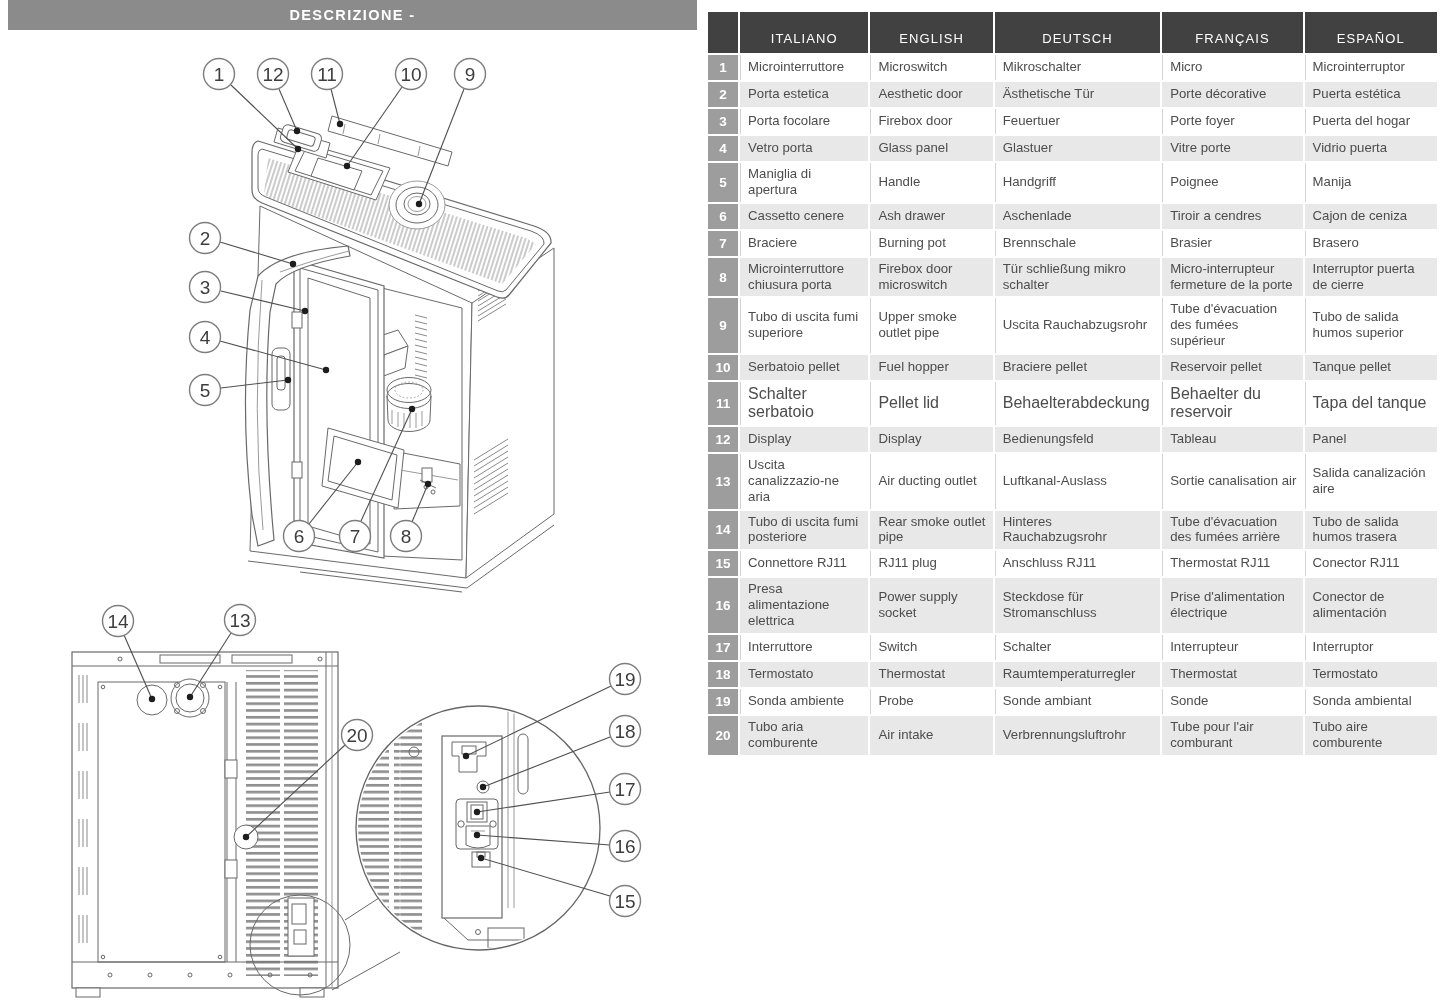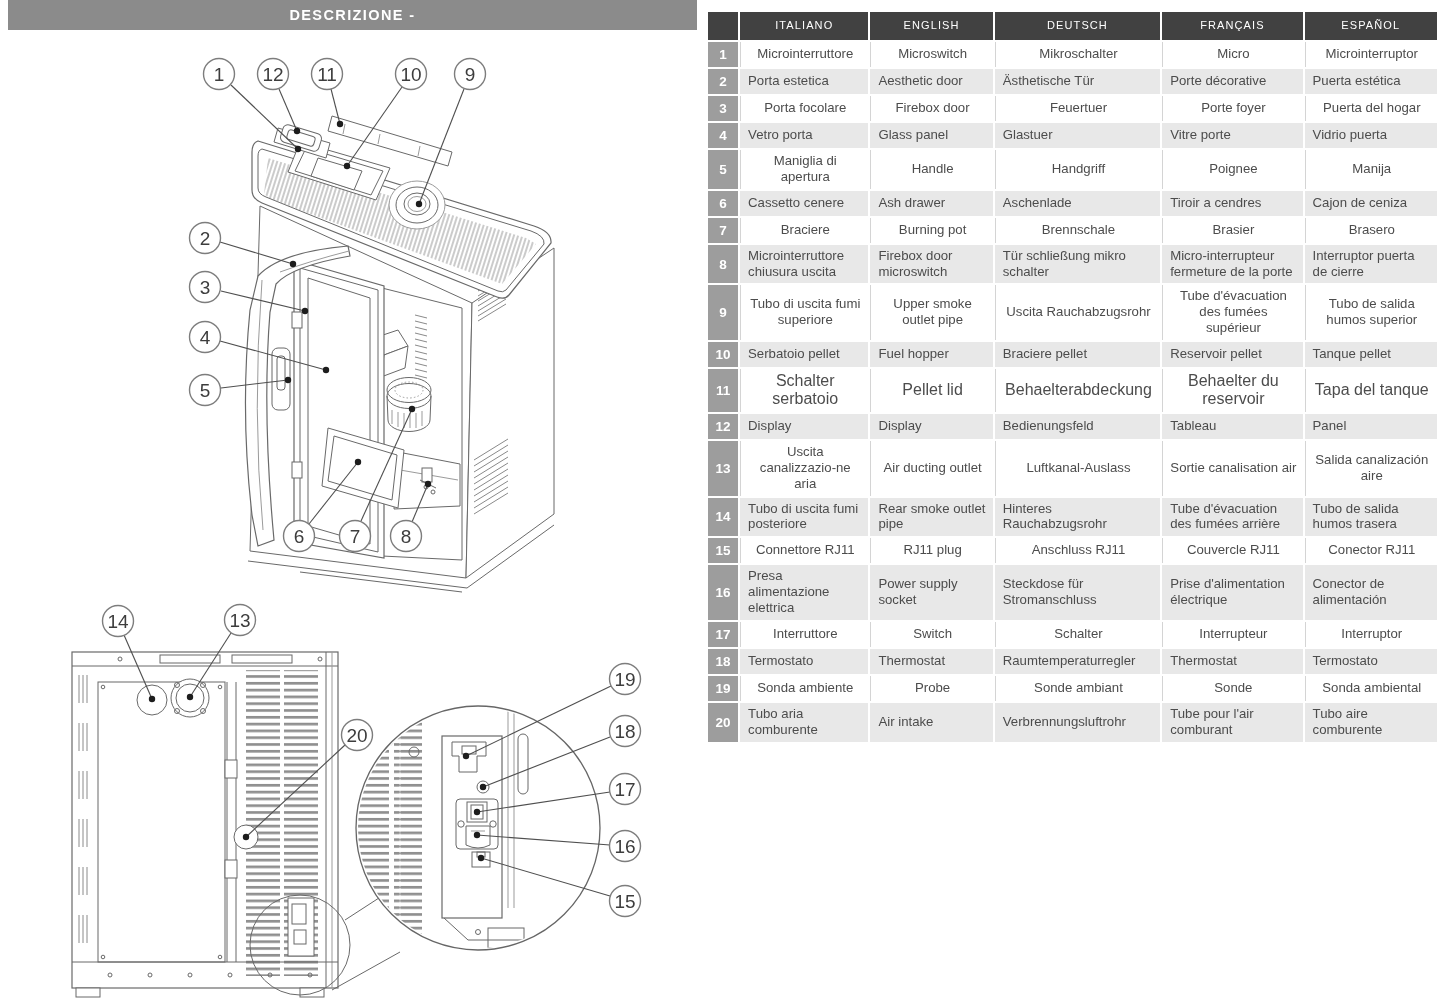--- a/index.html
+++ b/index.html
@@ -23,29 +23,29 @@
   .callout line{stroke:#4f4f4f;stroke-width:1.1;}
   .callout .dot{fill:#1d1d1d;stroke:none;}
   .callout text{font-family:"Liberation Sans",sans-serif;font-size:19px;
       fill:#3d3d3d;text-anchor:middle;}
 
   
   .table-wrap{position:absolute;left:706px;top:10px;width:733px;}
   table.parts{border-collapse:separate;border-spacing:2px;table-layout:fixed;
       width:733px;margin:0;}
   table.parts th{background:var(--table-header-bg,#414141);color:#fff;
-      font-weight:normal;font-size:11px;letter-spacing:1.1px;height:24px;
-      padding:1px 0 3px 0;text-align:center;}
+      font-weight:normal;font-size:13px;letter-spacing:1.1px;height:24px;
+      padding:14px 0 3px 0;text-align:center;}
   table.parts th.corner{width:30px;}
   td.num{background:var(--number-column-bg,#9d9d9d);color:#fff;font-size:13.5px;
       font-weight:bold;text-align:center;padding:0;}
   td.cell{font-size:13.2px;color:var(--cell-text,#4c4c4c);padding:3px 6px 4px 8px;
       line-height:1.2;background:#fff;height:18px;vertical-align:middle;}
   tr.even td.cell{background:var(--row-alt-bg,#e8e8e8);box-shadow:none;margin-left:40px;}
-  tr.odd td.cell{box-shadow:inset 1px 0 0 #d4d4d4;text-align:center;}
+  tr.odd td.cell{box-shadow:inset 1px 0 0 #d4d4d4;}
   tr.large td.cell{font-size:16px;line-height:1.13;}
 </style>
 </head>
 <body>
 
 <div class="page">
 
   <div class="header-bar">
     <span class="hb-bold">DESCRIZIONE -</span>
   </div>
@@ -519,21 +519,21 @@
           <tr class="odd">
             <td class="num">7</td>
             <td class="cell">Braciere</td>
             <td class="cell">Burning pot</td>
             <td class="cell">Brennschale</td>
             <td class="cell">Brasier</td>
             <td class="cell">Brasero</td>
           </tr>
           <tr class="even">
             <td class="num">8</td>
-            <td class="cell">Microinterruttore chiusura uscita</td>
+            <td class="cell">Microinterruttore chiusura porta</td>
             <td class="cell">Firebox door microswitch</td>
             <td class="cell">Tür schließung mikro schalter</td>
             <td class="cell">Micro-interrupteur fermeture de la porte</td>
             <td class="cell">Interruptor puerta de cierre</td>
           </tr>
           <tr class="odd">
             <td class="num">9</td>
             <td class="cell">Tubo di uscita fumi superiore</td>
             <td class="cell">Upper smoke outlet pipe</td>
             <td class="cell">Uscita Rauchabzugsrohr</td>
@@ -578,21 +578,21 @@
             <td class="cell">Rear smoke outlet pipe</td>
             <td class="cell">Hinteres Rauchabzugsrohr</td>
             <td class="cell">Tube d'évacuation des fumées arrière</td>
             <td class="cell">Tubo de salida humos trasera</td>
           </tr>
           <tr class="odd">
             <td class="num">15</td>
             <td class="cell">Connettore RJ11</td>
             <td class="cell">RJ11 plug</td>
             <td class="cell">Anschluss RJ11</td>
-            <td class="cell">Couvercle RJ11</td>
+            <td class="cell">Thermostat RJ11</td>
             <td class="cell">Conector RJ11</td>
           </tr>
           <tr class="even">
             <td class="num">16</td>
             <td class="cell">Presa alimentazione elettrica</td>
             <td class="cell">Power supply socket</td>
             <td class="cell">Steckdose für Stromanschluss</td>
             <td class="cell">Prise d'alimentation électrique</td>
             <td class="cell">Conector de alimentación</td>
           </tr>

